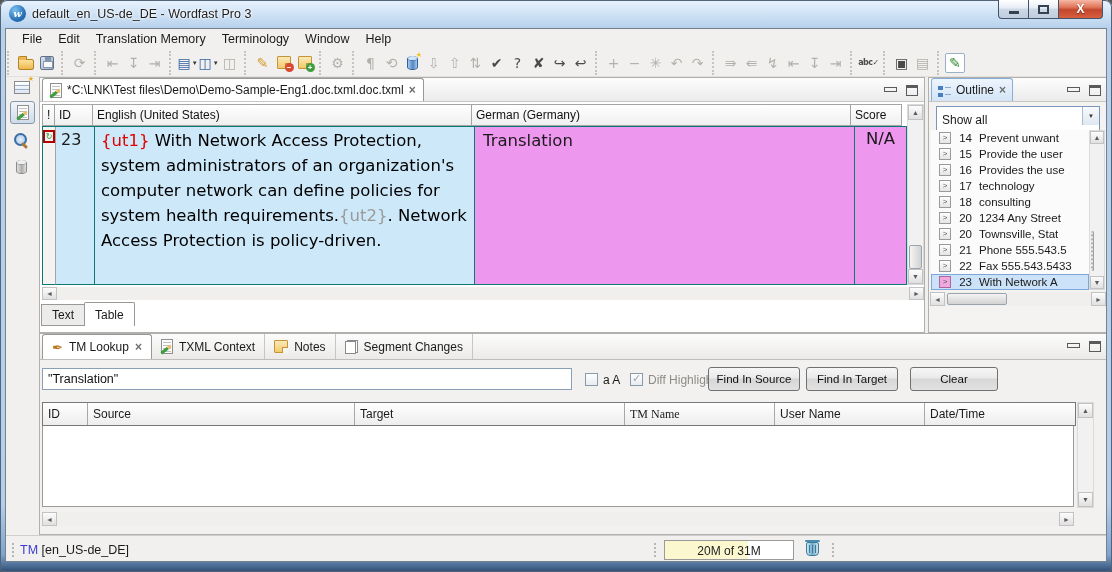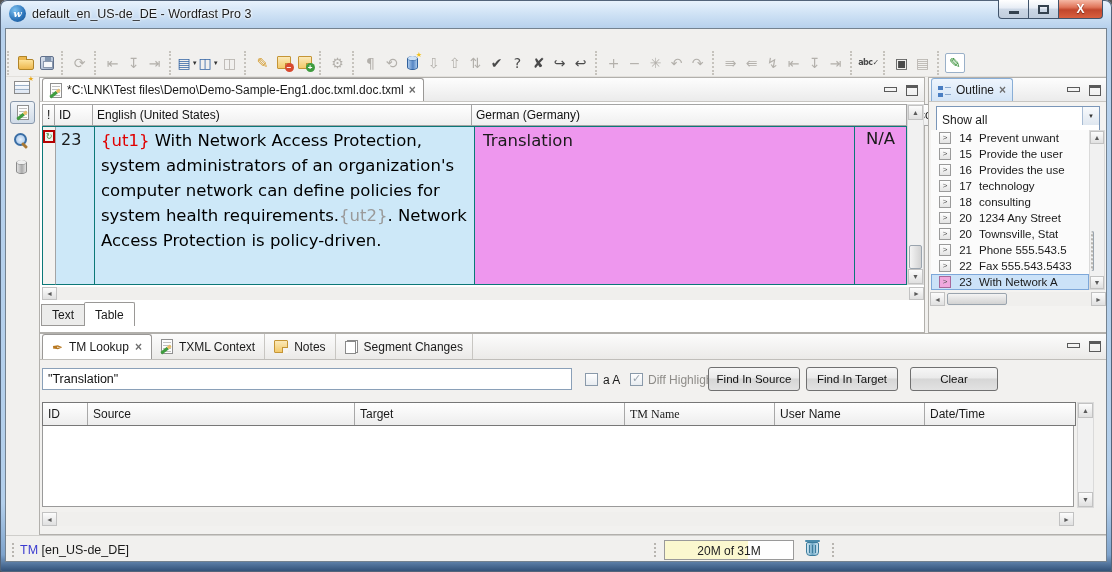--- a/index.html
+++ b/index.html
@@ -188,20 +188,28 @@
           <div class="wmin-glyph"></div>
         </div>
       <div class="wbtn">
           <div class="wmax-glyph"></div>
         </div>
       <div class="wbtn close">X</div>
     </div>
   </div>
 
   <div class="content">
+    <div id="menubar">
+        <span class="menu-item">File</span>
+        <span class="menu-item">Edit</span>
+        <span class="menu-item">Translation Memory</span>
+        <span class="menu-item">Terminology</span>
+        <span class="menu-item">Window</span>
+        <span class="menu-item">Help</span>
+      </div>
     <div id="toolbar">
         <div class="tb-group">
           <span class="tb-btn">
             <span class="shape-folder"></span>
           </span>
           <span class="tb-btn">
             <span class="shape-floppy"></span>
           </span>
         </div>
         <div class="tb-group">
@@ -361,21 +369,21 @@
           </div>
           <div class="ewin">
             <div class="emin"></div>
             <div class="emax"></div>
           </div>
         </div>
         <div id="ehead">
             <div class="eh" style="width: 13px;">!</div>
             <div class="eh" style="width: 39px;">ID</div>
             <div class="eh" style="width: 380px;">English (United States)</div>
-            <div class="eh" style="width: 436px;">German (Germany)</div>
+            <div class="eh" style="width: 380px;">German (Germany)</div>
             <div class="eh" style="width: 52px;">Score</div>
           </div>
         <div class="erow">
           <div class="ec ec-ind">
             <span class="seg-indicator">↻</span>
           </div>
           <div class="ec ec-id">23</div>
           <div class="ec ec-src" id="srccell"><span class="tag-red">{ut1}</span><span> With Network Access Protection, system administrators of an organization's computer network can define policies for system health requirements.</span><span class="tag-gray">{ut2}</span><span>. Network Access Protection is policy-driven.</span></div>
           <div class="ec ec-tgt">Translation</div>
           <div class="ec ec-score">N/A</div>

